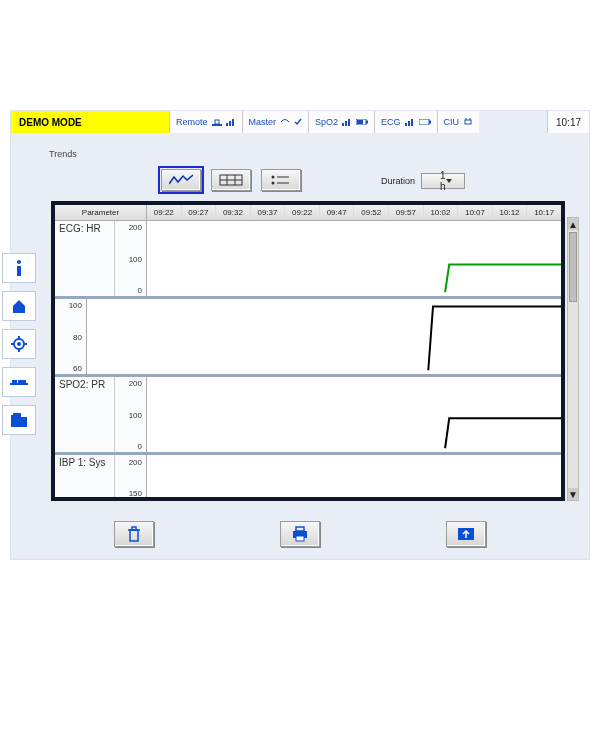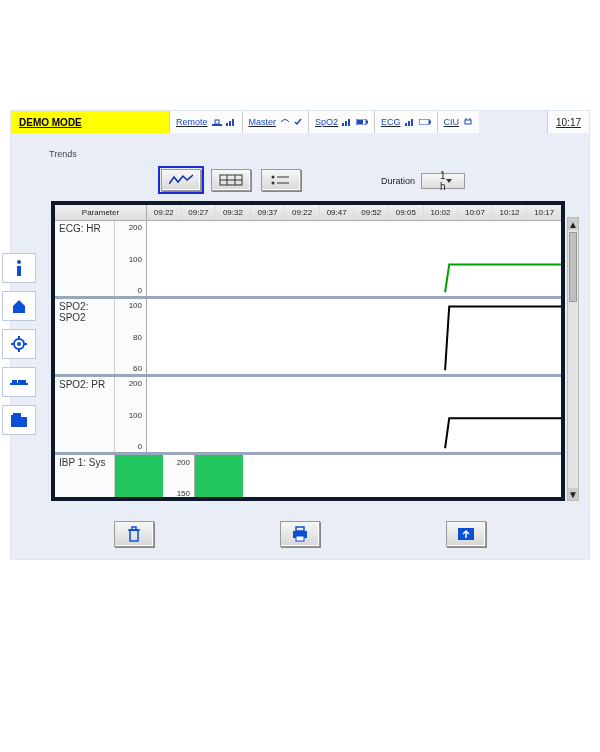--- a/index.html
+++ b/index.html
@@ -10,21 +10,20 @@
     font-family: Arial, sans-serif;
     font-size: 10px;
     color: #222;
   }
   .frame {
     position: absolute;
     left: 10px; top: 110px;
     width: 580px; height: 450px;
     background: #e9eef6;
     border: 1px solid #dfe5f0;
-    text-decoration: underline;
   }
 
   
   .topbar {
     display: flex;
     align-items: stretch;
     height: 22px;
     font-size: 10px;
   }
   .demo-mode {
@@ -151,21 +150,21 @@
   .rows {
     position: absolute;
     left: 0; top: 16px; right: 0; bottom: 0;
     overflow: hidden;
   }
   .row {
     display: flex;
     border-bottom: 3px solid #9aa5be;
     position: relative;
   }
-  .row:last-child { border-bottom: none; gap: 48px; }
+  .row:last-child { border-bottom: none; }
   .row .plabel {
     width: 60px;
     padding: 2px 4px;
     font-size: 10px;
     color: #333;
     border-right: 1px solid #ccc;
     background: #fafbfd;
   }
   .row .yaxis {
     width: 32px;
@@ -365,21 +364,21 @@
   <div class="chartbox">
     <div class="chart-header">
       <div class="ch-param">Parameter</div>
       <div class="ch-time">09:22</div>
       <div class="ch-time">09:27</div>
       <div class="ch-time">09:32</div>
       <div class="ch-time">09:37</div>
       <div class="ch-time">09:22</div>
       <div class="ch-time">09:47</div>
       <div class="ch-time">09:52</div>
-      <div class="ch-time">09:05</div>
+      <div class="ch-time">09:57</div>
       <div class="ch-time">10:02</div>
       <div class="ch-time">10:07</div>
       <div class="ch-time">10:12</div>
       <div class="ch-time">10:17</div>
     </div>
 
     <div class="rows">
 
       <div class="row" style="height:78px">
         <div class="plabel">ECG: HR</div>
@@ -389,21 +388,20 @@
           <span style="top:92%">0</span>
         </div>
         <div class="plot">
           <svg width="100%" height="100%" viewBox="0 0 100 100" preserveAspectRatio="none">
             <polyline points="72,95 73,58 100,58" fill="none" stroke="#00a000" stroke-width="2" vector-effect="non-scaling-stroke"></polyline>
           </svg>
         </div>
       </div>
 
       <div class="row" style="height:78px">
-        <div class="plabel">SPO2: SPO2</div>
         <div class="yaxis">
           <span style="top:8%">100</span>
           <span style="top:50%">80</span>
           <span style="top:92%">60</span>
         </div>
         <div class="plot">
           <svg width="100%" height="100%" viewBox="0 0 100 100" preserveAspectRatio="none">
             <polyline points="72,95 73,10 100,10" fill="none" stroke="#000" stroke-width="2" vector-effect="non-scaling-stroke"></polyline>
           </svg>
         </div>

